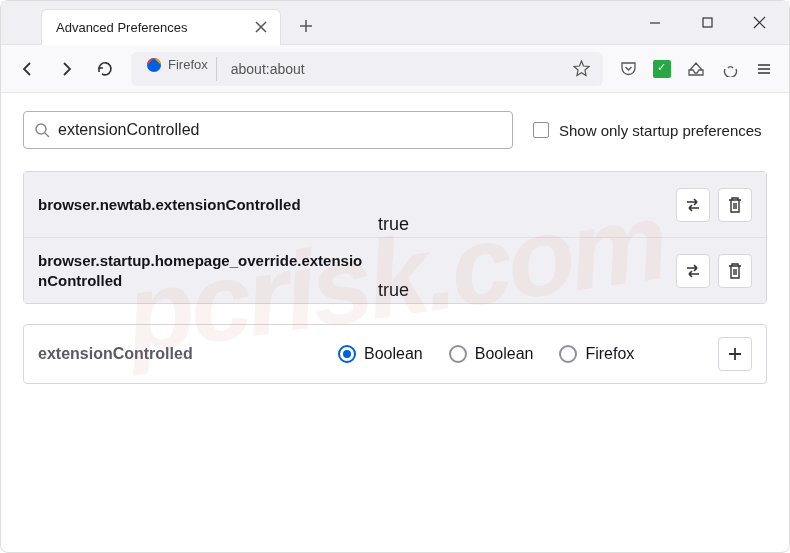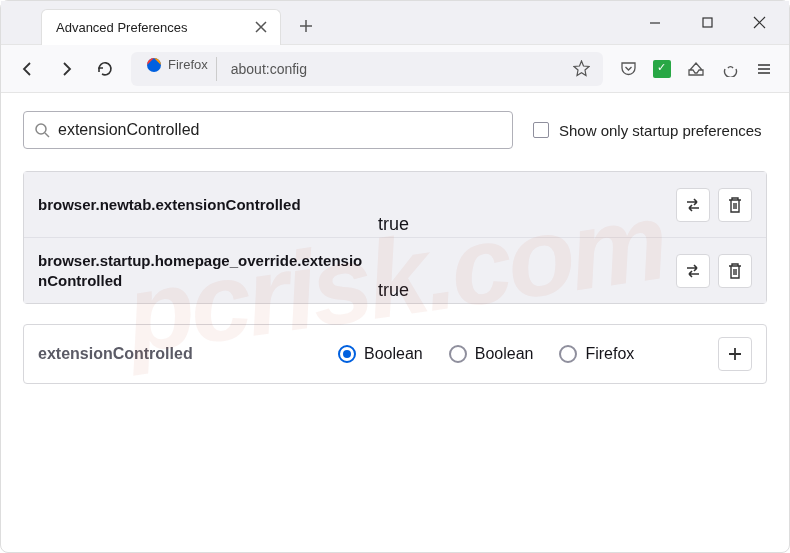--- a/index.html
+++ b/index.html
@@ -323,21 +323,21 @@
       <div class="urlbar-identity">
         <span>
           <svg width="16" height="16" viewBox="0 0 16 16">
               <circle cx="8" cy="8" r="7" fill="#0060df"></circle>
               <path d="M8 1 A7 7 0 0 1 15 8" fill="#ff9500"></path>
               <path d="M8 1 A7 7 0 0 0 1 8" fill="#ff3b30"></path>
             </svg>
         </span>
         <span class="urlbar-label">Firefox</span>
       </div>
-      <span class="urlbar-text">about:config</span>
+      <span class="urlbar-text">about:about</span>
       <div class="urlbar-actions">
         <div class="icon-btn">
           <svg width="17" height="17" viewBox="0 0 17 17">
               <path d="M8.5 1 L10.5 6 L16 6.5 L12 10 L13 15.5 L8.5 12.8 L4 15.5 L5 10 L1 6.5 L6.5 6 Z" stroke="#555" stroke-width="1.2" fill="none"></path>
             </svg>
         </div>
       </div>
     </div>
     <div class="icon-btn">
       <svg width="17" height="17" viewBox="0 0 17 17">

